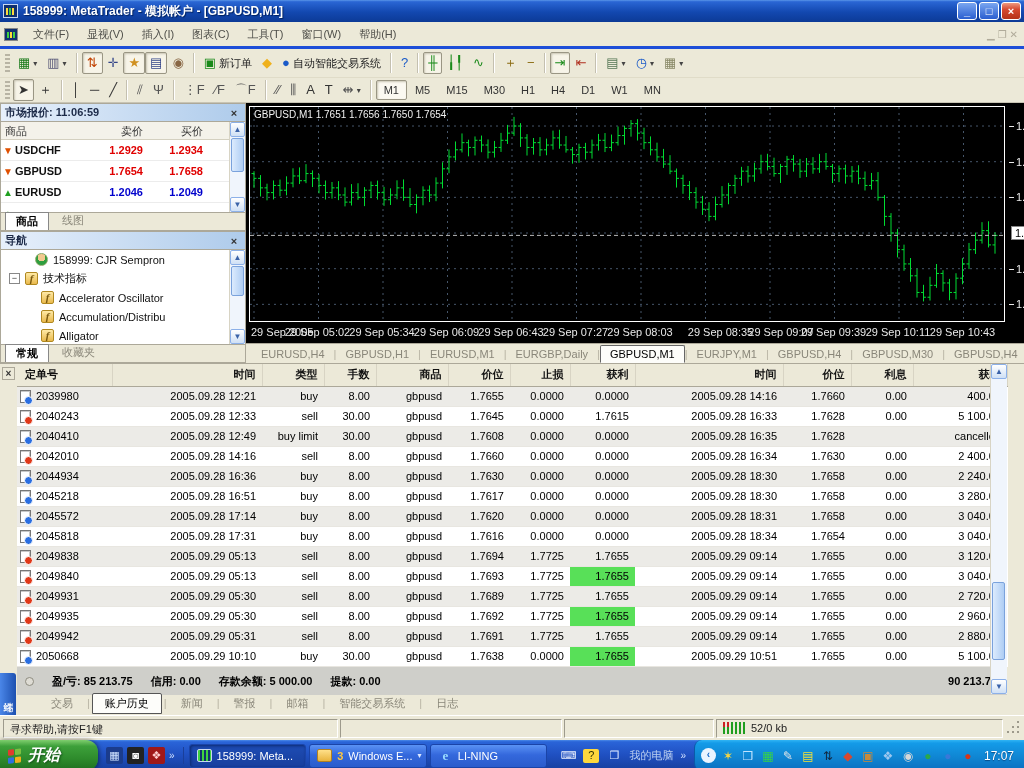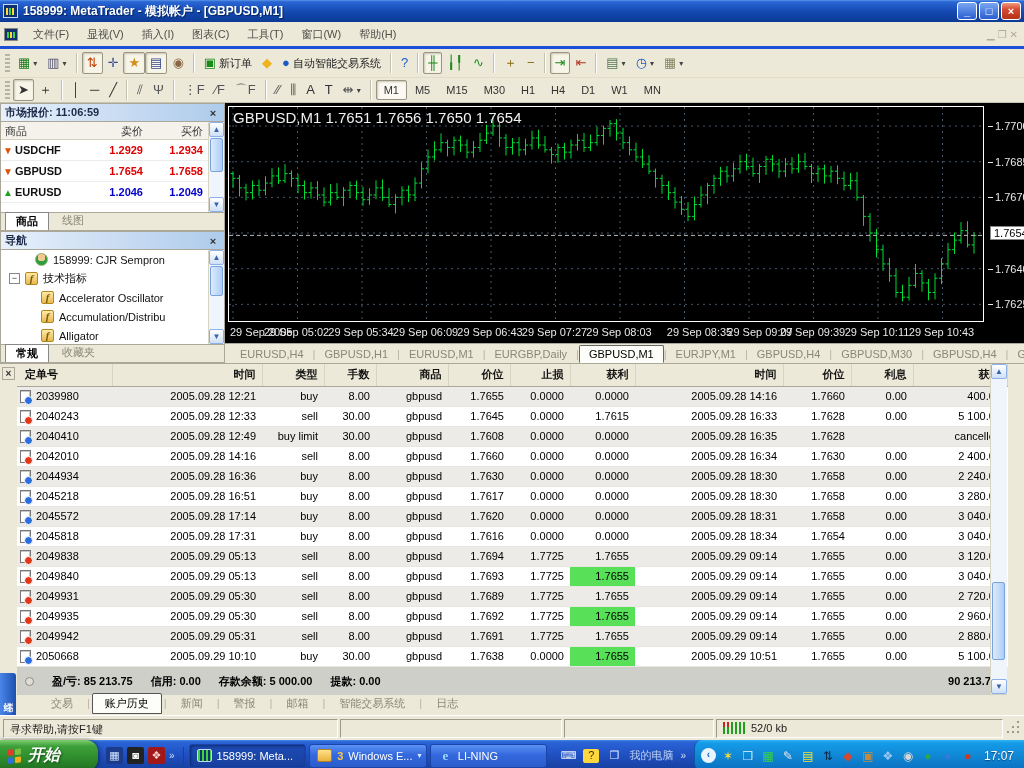--- a/index.html
+++ b/index.html
@@ -43,21 +43,21 @@
     font-family:inherit; color:#222; white-space:nowrap; }
   .tb-btn.tb-active { border-color:#9a9684; background:#f7f4e8; box-shadow:inset 1px 1px 2px #c9c5b4; }
   .tb-glyph { font-size:13px; line-height:14px; }
   .tb-dd { font-size:8px; color:#444; }
   .tf-btn { border:1px solid transparent; background:transparent; border-radius:2px; height:20px;
     padding:2px 7px; font-size:11px; color:#333; font-family:inherit; }
   .tf-btn.tf-active { background:#fbf9f1; border-color:#9a9684; box-shadow:inset 1px 1px 2px #cac6b5; }
 
   
   #workspace-top { height:260px; display:flex; }
-  #left-col { width:225px; flex:0 0 auto; display:flex; flex-direction:column; background:#ece9d8; }
+  #left-col { width:246px; flex:0 0 auto; display:flex; flex-direction:column; background:#ece9d8; }
 
   .panel { border:1px solid #aca899; background:#fff; display:flex; flex-direction:column; overflow:hidden; }
   #market-watch { height:128px; }
   #navigator { height:132px; }
   .panel-title { height:18px; flex:0 0 auto; display:flex; align-items:center; padding:0 4px;
     background:linear-gradient(90deg,#e7f0fb,#aecbeb); border-bottom:1px solid #aca899;
     font-weight:bold; color:#1c2a48; }
   .panel-close { margin-left:auto; width:14px; text-align:center; font-weight:bold; color:#333; }
   .panel-body { flex:1; position:relative; overflow:hidden; background:#fff; }
   .panel-tabs { height:18px; flex:0 0 auto; background:#ece9d8; border-top:1px solid #aca899;
@@ -89,21 +89,21 @@
   .sb { position:absolute; top:0; right:0; width:16px; bottom:0; background:#f0f5fc; border-left:1px solid #d8d4c4; }
   .sb-btn { height:15px; background:linear-gradient(#fff,#cfe0f5); border:1px solid #8cb0e8;
     border-radius:2px; color:#3a62a8; font-size:8px; line-height:13px; text-align:center; }
   .sb-btn.dn { position:absolute; bottom:0; left:0; right:0; }
   .sb-thumb { position:absolute; left:1px; width:13px; border:1px solid #7aa2dc; border-radius:2px;
     background:linear-gradient(90deg,#dcebfd,#aecdf4); }
 
   
   #chart-area { flex:1; background:#000; position:relative; }
   #plot { position:absolute; left:3px; top:3px; width:756px; height:216px; border:1px solid #fff; }
-  #chart-header { position:absolute; left:8px; top:6px; color:#f0f0f0; font-size:15px; z-index:3; }
+  #chart-header { position:absolute; left:8px; top:6px; color:#f0f0f0; font-size:10px; z-index:3; }
   #price-axis { position:absolute; left:762px; top:3px; right:0; height:216px; color:#e8e8e8; }
   .price-label { position:absolute; left:8px; }
   .price-label::before { content:""; position:absolute; left:-7px; top:6px; width:5px; border-top:1px solid #e8e8e8; }
   #price-current { position:absolute; left:3px; background:#fff; color:#000; padding:0 3px; border:1px solid #888; }
   #time-axis { position:absolute; left:3px; top:221px; width:756px; height:18px; color:#e8e8e8; }
   .time-label { position:absolute; top:2px; white-space:nowrap; transform:translateX(-50%); }
   .time-label.first { transform:none; }
 
   
   #chart-tabs { height:20px; background:#ece9d8; border-top:1px solid #aca899; display:flex;

